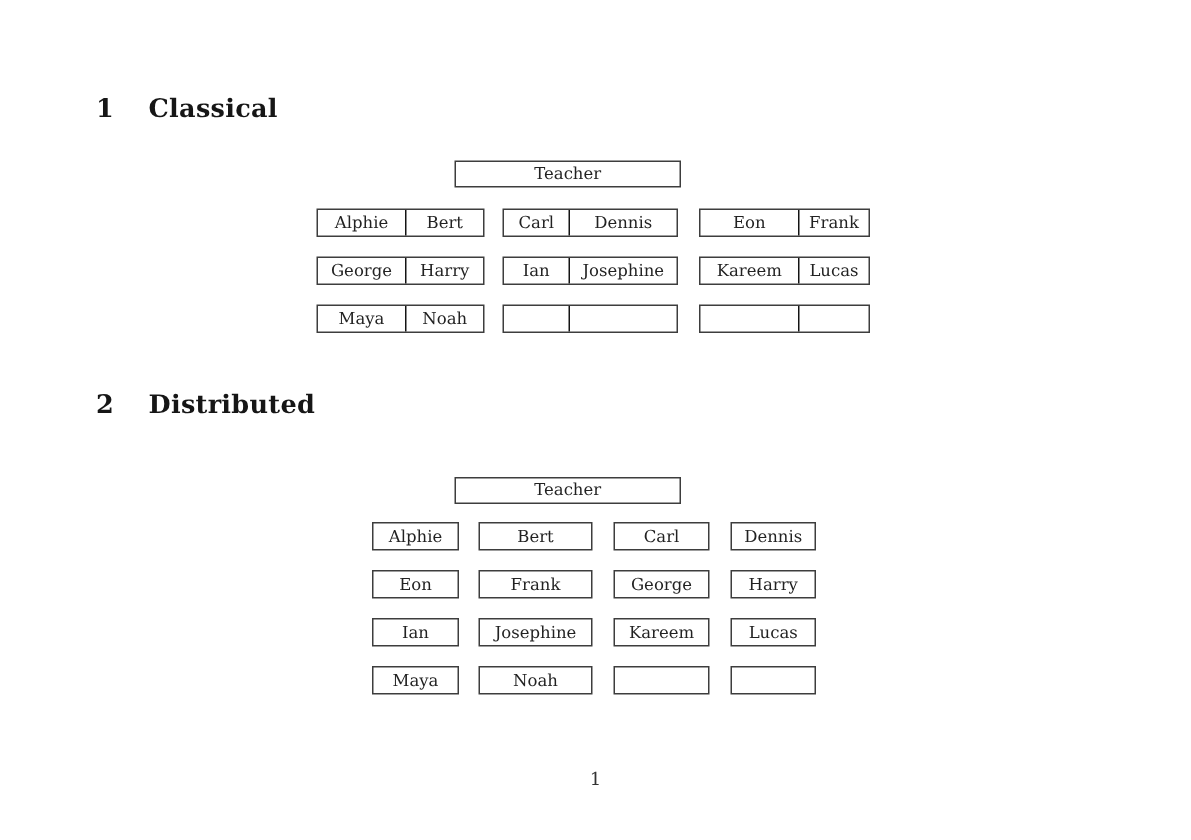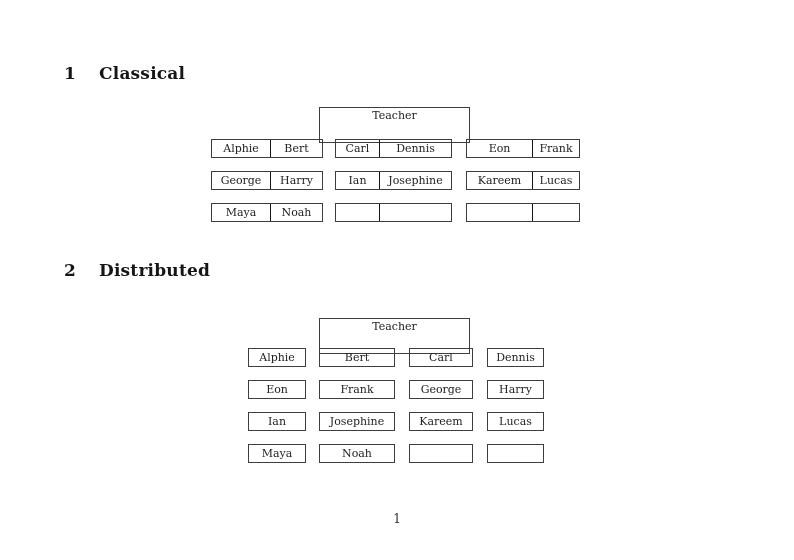--- a/index.html
+++ b/index.html
@@ -33,21 +33,21 @@
     box-sizing: border-box;
     border: 1px solid #3d3d3d;
     height: 19px;
     font-size: 11px;
     line-height: 17px;
     text-align: center;
     color: #222;
   }
 
   
-  .teacher { left: 319px; width: 151px; height: 36px; line-height: 16px; }
+  .teacher { left: 303px; width: 151px; height: 18px; line-height: 16px; }
   .teacher-classical { top: 107px; }
   .teacher-distributed { top: 318px; }
 
   
   .desk2 { display: flex; padding: 0; }
   .desk2 .seat {
     box-sizing: border-box;
     height: 100%;
     line-height: 17px;
     text-align: center;

